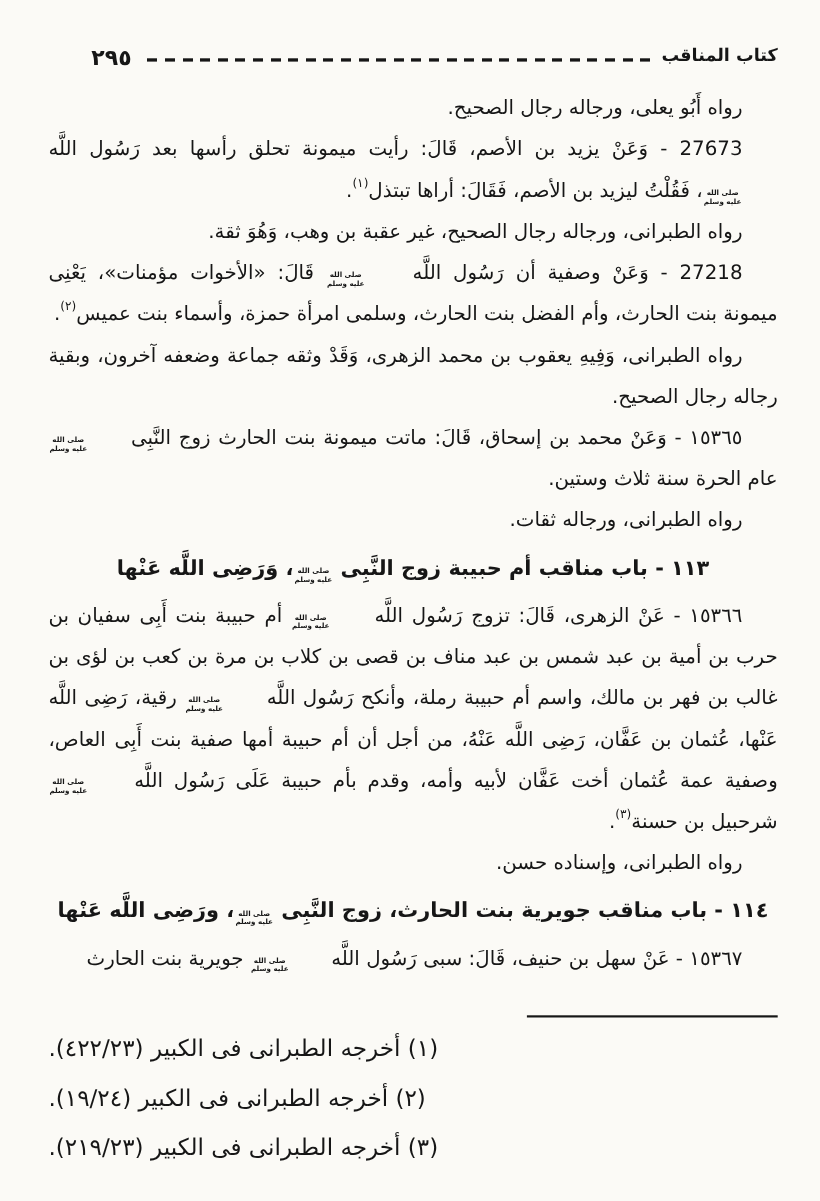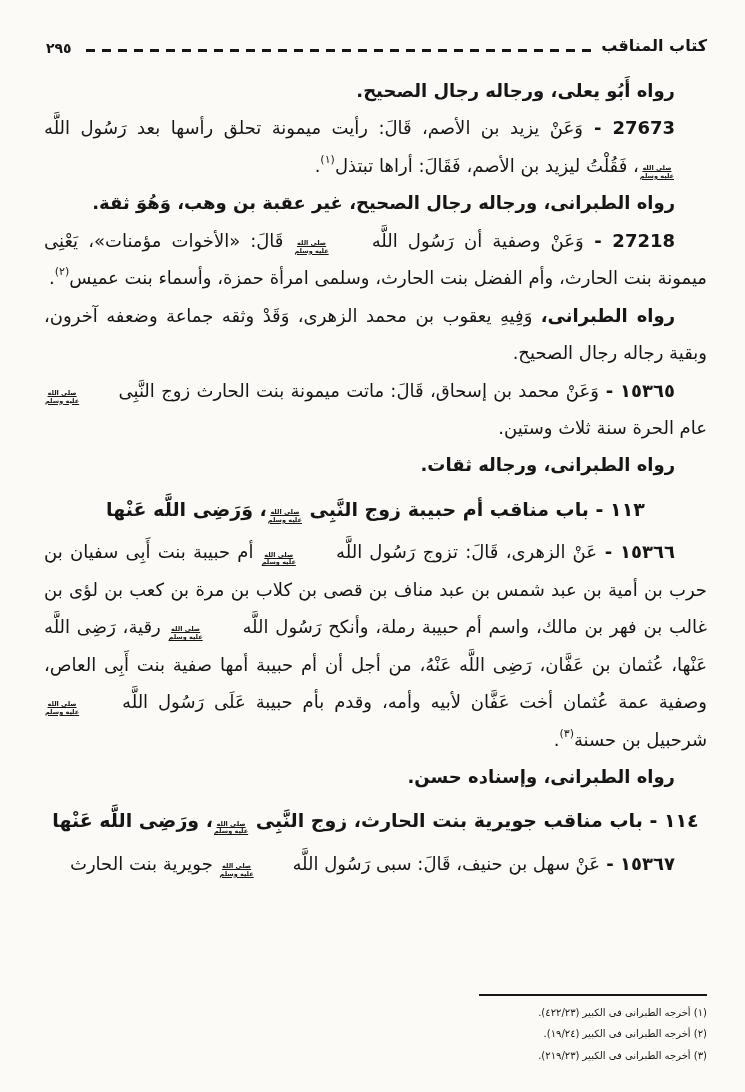--- a/index.html
+++ b/index.html
@@ -30,68 +30,69 @@
     white-space:nowrap;
     flex:0 0 auto;
   }
   .leader{
     flex:1 1 auto;
     height:3px;
     margin:10px 10px 0 8px;
     background:repeating-linear-gradient(to left,var(--ink) 0 9px,transparent 9px 16px);
   }
   .hpage{
-    font-size:14px;font-weight:bold;
+    font-size:20px;font-weight:bold;
     white-space:nowrap;
     flex:0 0 auto;
     margin-top:6px;
+    margin-left:37px;
   }
   
   .content{
     padding:16px 38px 0 44px;
     font-size:18px;
     line-height:2.08;
     text-align:justify;
   }
   .content p{margin:0;}
   p.hadith, p.takhrij{ text-indent:32px; }
   p.heading{
     text-indent:0;
     text-align:center;
     font-weight:bold;
     font-size:19px;
     margin:6px 0 4px;
   }
-  .b{font-weight:bold;}
+  .b{font-weight:normal;}
   sup{
     font-size:11px;
     line-height:0;
     position:relative;
     top:-2px;
   }
   
   .saw{
     display:inline-block;
     vertical-align:-6px;
     text-align:center;
     font-size:6.5px;
     font-weight:bold;
     line-height:1.2;
     letter-spacing:-0.3px;
     margin:0 1px;
   }
-  .saw span{display:block;text-decoration:underline;}
+  .saw span{display:block;}
   
   .footnotes{
     position:absolute;
     right:38px;left:44px;
     bottom:26px;
-    font-size:10px;
+    font-size:21px;
     line-height:2.15;
-    text-align:right;
+    text-align:left;
   }
   .fn-sep{
     width:228px;
     border-top:2px solid var(--ink);
     margin:0 0 6px auto; 
     margin-right:0;
     margin-left:auto;
   }
 </style>
 </head>

